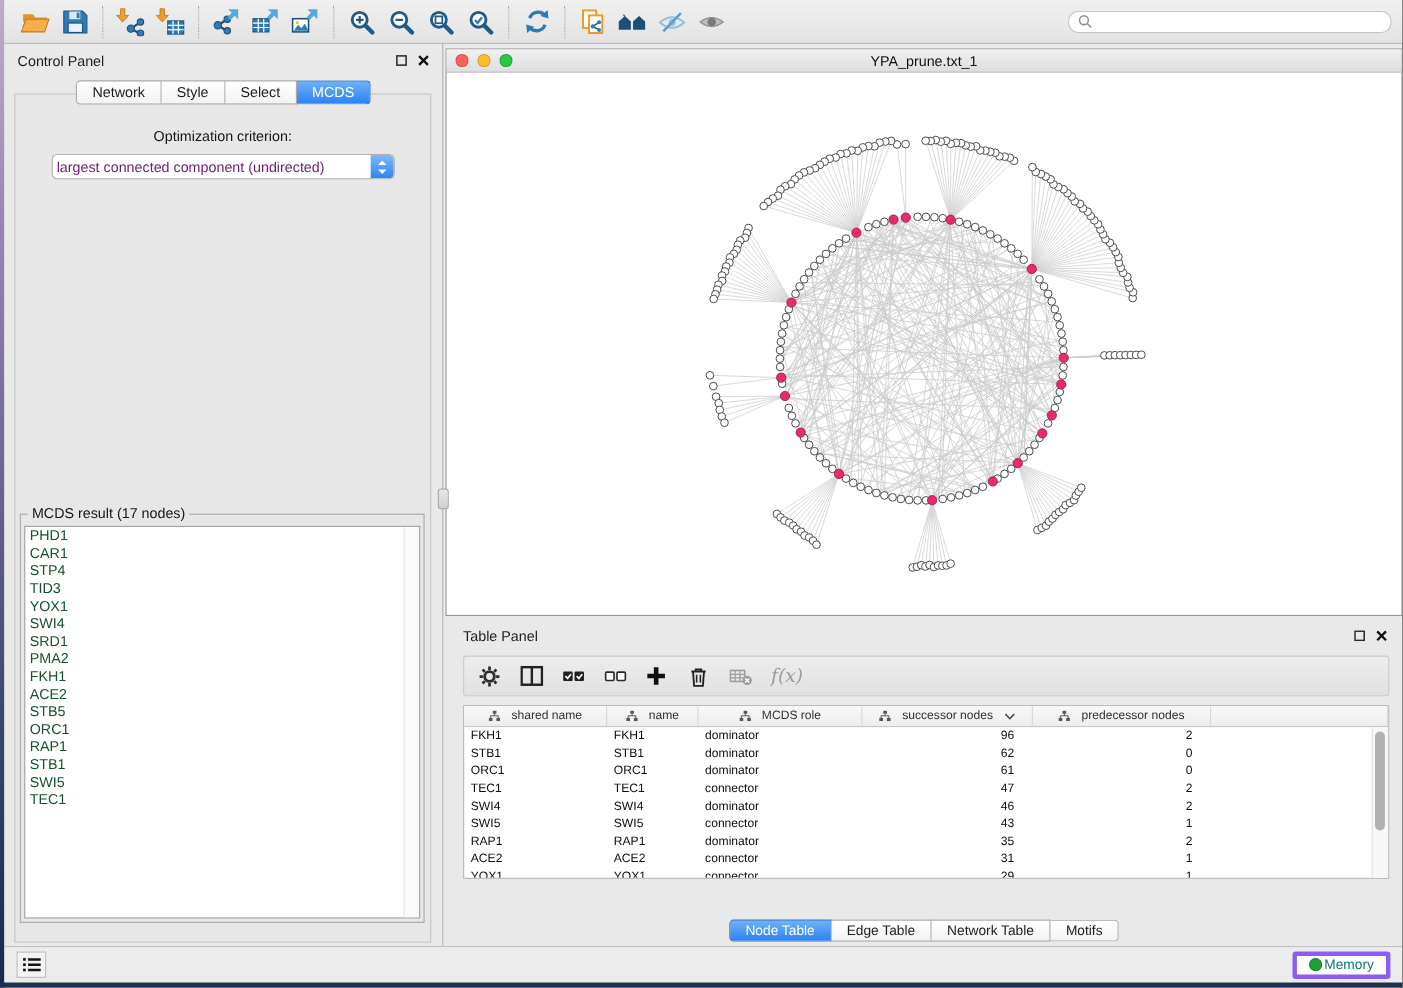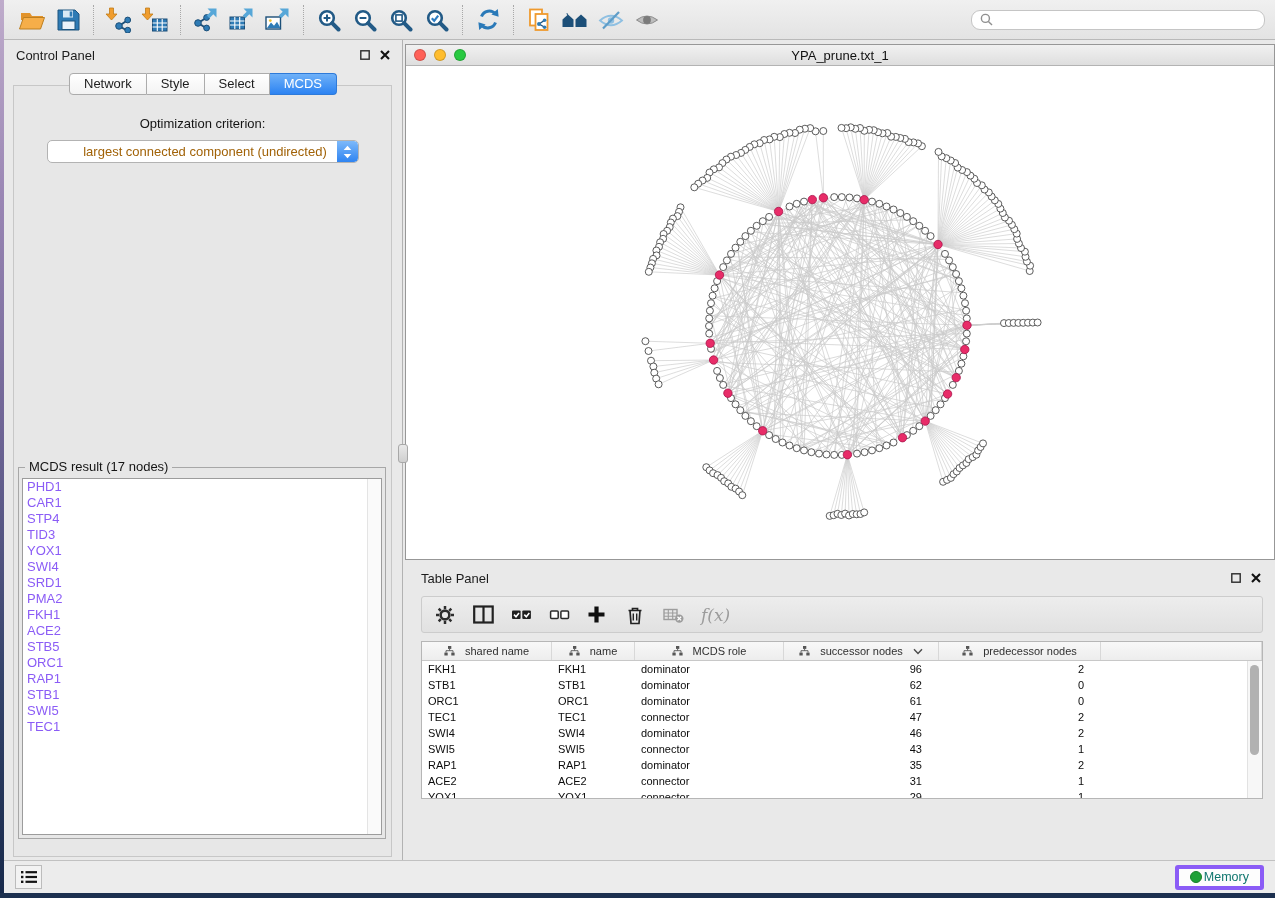--- a/index.html
+++ b/index.html
@@ -28,34 +28,34 @@
     border:1px solid #c7c7c7;box-sizing:border-box;}
   .seg-tabs{position:absolute;top:33px;left:50%;transform:translateX(-50%);display:flex;z-index:3;}
   .seg-btn{height:20px;line-height:20px;padding:0 14px;background:linear-gradient(#ffffff,#f3f3f3);
     border:1px solid #ababab;border-left:none;font-size:13px;color:#1d1d1d;white-space:nowrap;}
   .seg-btn:first-child{border-left:1px solid #ababab;border-radius:4px 0 0 4px;}
   .seg-btn:last-child{border-radius:0 4px 4px 0;}
   .seg-btn.active{background:linear-gradient(#6fb1f8,#2c83f2);color:#fff;border-color:#2d7ad9;}
   .opt-label{margin-top:30px;text-align:center;font-size:13px;color:#151515;}
   .dropdown{width:312px;height:23px;margin:9px auto 0 auto;background:#fff;border:1px solid #b3b3b3;
     border-radius:5px;display:flex;align-items:center;box-sizing:border-box;overflow:hidden;}
-  .dropdown .dd-text{flex:1;padding-left:26px;font-size:13px;color:#a16207;white-space:nowrap;text-align:center;}
+  .dropdown .dd-text{flex:1;padding-left:4px;font-size:13px;color:#701a75;white-space:nowrap;}
   .dd-stepper{width:21px;height:100%;background:linear-gradient(#7db9fa,#2f84f1);
     display:flex;flex-direction:column;align-items:center;justify-content:center;gap:2px;
     border-radius:0 4px 4px 0;}
   .dd-stepper svg{display:block;}
   .btn-row{display:flex;justify-content:center;gap:13px;margin-top:13px;}
   .btn{height:22px;padding:0 15px;background:linear-gradient(#ffffff,#efefef);border:1px solid #b2b2b2;
     border-radius:4px;font-size:13px;color:#111;display:flex;align-items:center;}
   .btn.focused{box-shadow:0 0 0 3px rgba(96,161,244,.55);border-color:#5e9ff0;}
   .mcds-group{position:absolute;left:4px;right:5px;top:381px;bottom:17px;border:1px solid #a7a7a7;}
   .mcds-group-title{position:absolute;top:-9px;left:6px;background:#e7e7e7;padding:0 4px;font-size:13px;color:#141414;}
   .mcds-list{position:absolute;left:3px;right:3px;top:10px;bottom:3px;background:#fff;border:1px solid #9c9c9c;
     overflow:hidden;}
-  .mcds-item{height:16px;line-height:16px;padding-left:4px;font-size:13px;color:#8b5cf6;}
+  .mcds-item{height:16px;line-height:16px;padding-left:4px;font-size:13px;color:#14532d;}
   .list-scroll{position:absolute;right:0;top:0;bottom:0;width:13px;background:#fafafa;border-left:1px solid #e4e4e4;}
   .splitter{position:absolute;left:398px;top:444px;width:8px;height:17px;background:linear-gradient(#e9e9e9,#cfcfcf);
     border:1px solid #a8a8a8;border-radius:3px;z-index:6;}
   
   .net-frame{position:absolute;left:405px;top:44px;right:0;height:516px;box-sizing:border-box;
     background:#fff;border:1px solid #979797;}
   .net-titlebar{position:relative;height:20px;background:linear-gradient(#f1f1f1,#dedede);
     border-bottom:1px solid #b3b3b3;display:flex;align-items:center;padding:0 8px;}
   .traffic{display:flex;gap:8px;z-index:2;}
   .dot{width:12px;height:12px;border-radius:50%;box-sizing:border-box;border:1px solid rgba(0,0,0,.18);}
@@ -1135,20 +1135,26 @@
             <div class="td">connector</div>
             <div class="td num">29</div>
             <div class="td num">1</div>
             <div class="td"></div>
           </div>
         </div>
       <div class="tbl-scroll">
         <div class="tbl-thumb"></div>
       </div>
     </div>
+    <div class="tp-tabs" id="tp-tabs">
+        <div class="seg-btn active">Node Table</div>
+        <div class="seg-btn">Edge Table</div>
+        <div class="seg-btn">Network Table</div>
+        <div class="seg-btn">Motifs</div>
+      </div>
   </div>
 
   <div class="status-bar">
     <div class="list-btn">
       <svg width="18" height="16" viewBox="0 0 18 16">
         <g fill="#141414">
           <rect x="1" y="2" width="2.4" height="2.4"></rect>
             <rect x="1" y="6.8" width="2.4" height="2.4"></rect>
             <rect x="1" y="11.6" width="2.4" height="2.4"></rect>
         </g>

